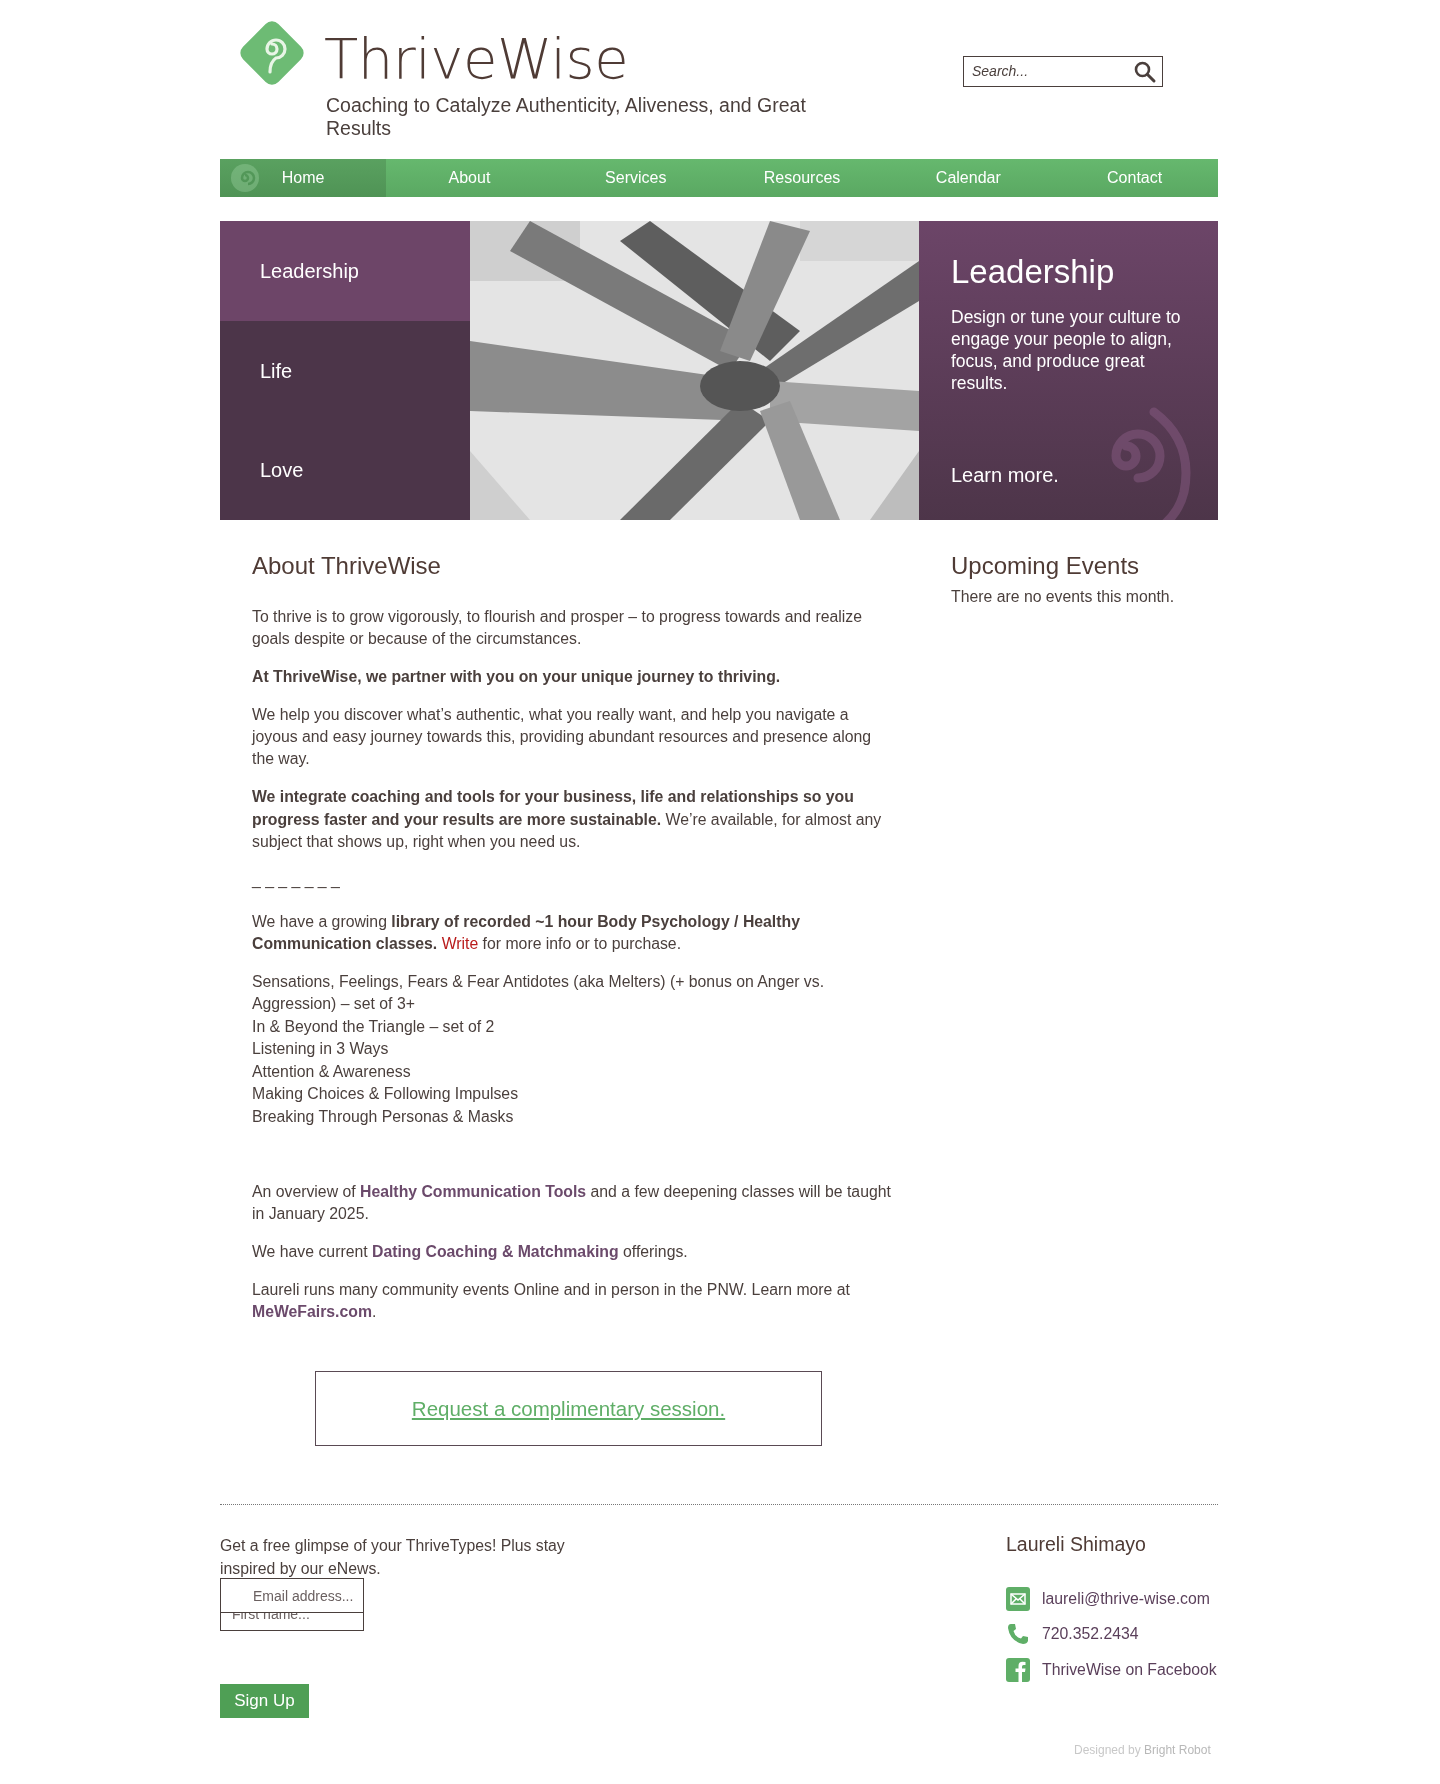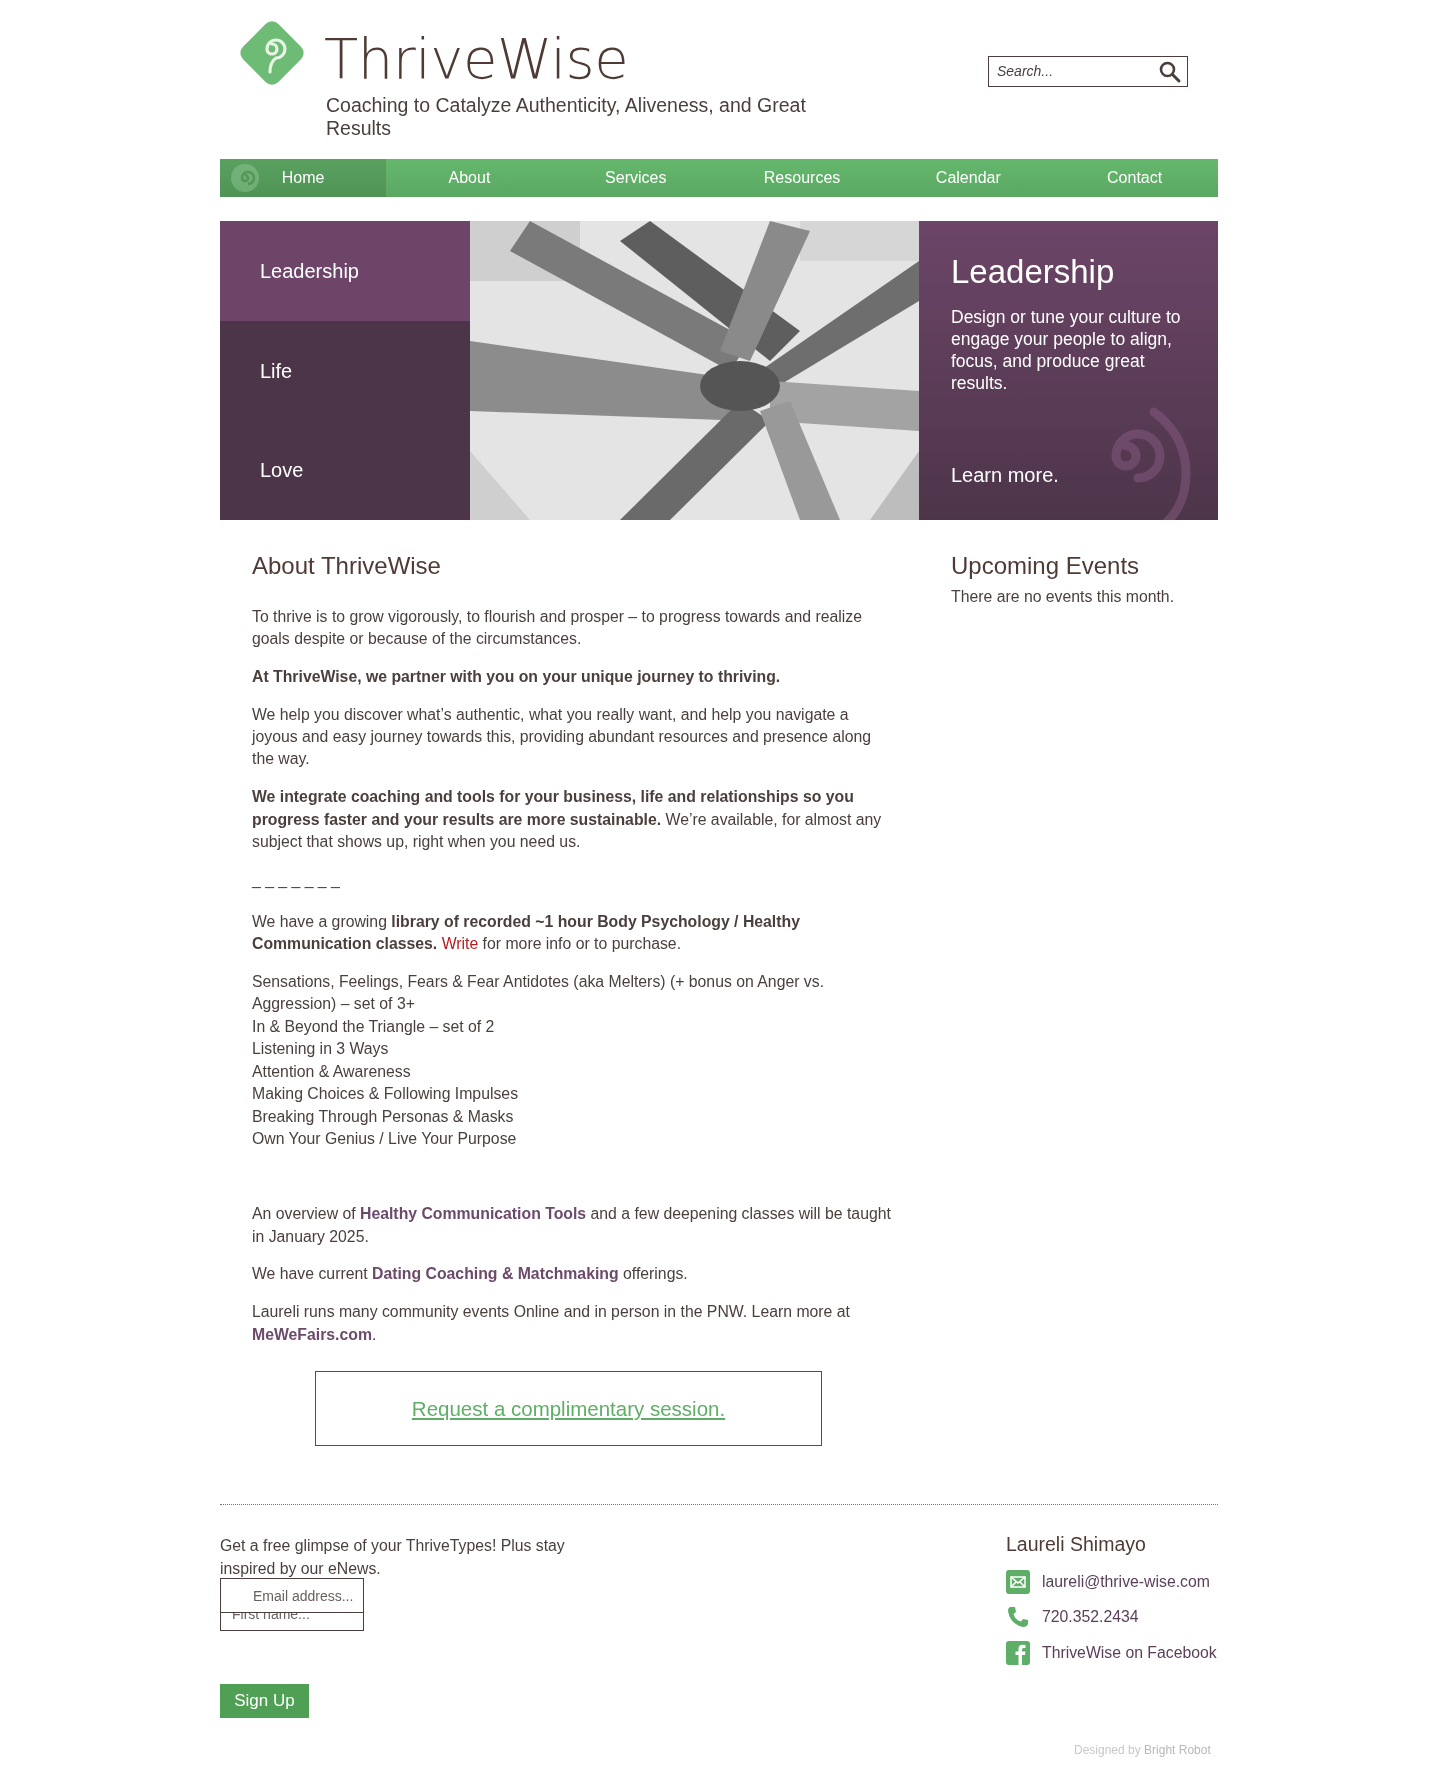--- a/index.html
+++ b/index.html
@@ -5,21 +5,21 @@
   * { box-sizing: border-box; margin: 0; padding: 0; }
   html, body { width: 1440px; background: #ffffff; }
   body { font-family: "Liberation Sans", sans-serif; color: #4a3f3c; position: relative; height: 1784px; }
   a { color: #b91c1c; }
   .abs { position: absolute; }
 
   
   .logo-mark { left: 233px; top: 14px; width: 78px; height: 78px; }
   .brand { left: 324px; top: 26px; font-size: 56px; color: #4f3b35; letter-spacing: -0.5px; font-family: "DejaVu Sans", sans-serif; font-weight: 300; }
   .tagline { left: 326px; top: 94px; width: 520px; font-size: 19.5px; line-height: 23px; color: #4a3f3c; }
-  .search { left: 988px; top: 56px; width: 200px; height: 31px; border: 1.5px solid #4a3f3c; background: #fff; }
+  .search { left: 963px; top: 56px; width: 200px; height: 31px; border: 1.5px solid #4a3f3c; background: #fff; }
   .search input { border: none; outline: none; background: transparent; width: 160px; height: 28px; padding-left: 8px; font-style: italic; font-size: 14px; font-family: "Liberation Sans", sans-serif; color: #4a3f3c; }
   .search input::placeholder { color: #4a3f3c; }
   .search .mag { position: absolute; right: 5px; top: 3px; width: 24px; height: 24px; }
 
   
   .nav { left: 220px; top: 159px; width: 998px; height: 38px; background: linear-gradient(#66b86e, #5aa862); display: flex; }
   .nav .item { flex: 0 0 166.3px; height: 38px; display: flex; align-items: center; justify-content: center; color: #fff; font-size: 16px; text-decoration: none; position: relative; }
   .nav .item.active { background: linear-gradient(#5aa160, #4f9355); }
   .nav .swirl { position: absolute; left: 8px; top: 3px; width: 34px; height: 32px; opacity: 0.35; }
 
@@ -51,21 +51,21 @@
 
   .divider { left: 220px; top: 1504px; width: 998px; border-top: 1px dotted #777; }
 
   
   .newsletter { left: 220px; top: 1535px; width: 380px; font-size: 15.8px; line-height: 22.5px; }
   .nl-input { position: absolute; left: 220px; width: 144px; height: 35px; border: 1.5px solid #4a3f3c; background: #fff; padding-left: 11px; font-size: 14px; font-family: "Liberation Sans", sans-serif; color: #666; }
   .nl-input::placeholder { color: #6a6060; }
   .signup { left: 220px; top: 1684px; width: 89px; height: 34px; background: #4f9f55; color: #fff; font-size: 17px; border: none; font-family: "Liberation Sans", sans-serif; }
 
   .contact { left: 1006px; top: 1533px; width: 215px; }
-  .contact h3 { font-size: 19.5px; font-weight: normal; color: #4f3b35; margin-bottom: 8px; }
+  .contact h3 { font-size: 19.5px; font-weight: normal; color: #4f3b35; margin-bottom: 25px; }
   .crow { display: flex; align-items: center; height: 35.5px; }
   .crow .ic { width: 24px; height: 24px; margin-right: 12px; flex: none; }
   .crow a { color: #5a3f5a; font-size: 15.8px; }
 
   .credit { left: 1074px; top: 1743px; font-size: 12px; color: #c8c8c8; }
   .credit a { color: #b8b8b8; }
 </style>
 </head>
 <body>
 
@@ -138,21 +138,20 @@
   <p><b>We integrate coaching and tools for your business, life and relationships so you progress faster and your results are more sustainable.</b><span> We’re available, for almost any subject that shows up, right when you need us.</span></p>
   <p style="margin-bottom:20px">_ _ _ _ _ _ _</p>
   <p><span>We have a growing </span><b>library of recorded ~1 hour Body Psychology / Healthy Communication classes.</b> <a>Write</a><span> for more info or to purchase.</span></p>
   <div class="list" style="margin-bottom:53px">
     <div>Sensations, Feelings, Fears &amp; Fear Antidotes (aka Melters) (+ bonus on Anger vs. Aggression) – set of 3+</div>
     <div>In &amp; Beyond the Triangle – set of 2</div>
     <div>Listening in 3 Ways</div>
     <div>Attention &amp; Awareness</div>
     <div>Making Choices &amp; Following Impulses</div>
     <div>Breaking Through Personas &amp; Masks</div>
-    <div>Own Your Genius / Live Your Purpose</div>
   </div>
   <p><span>An overview of </span><a class="b">Healthy Communication Tools</a><span> and a few deepening classes will be taught in January 2025.</span></p>
   <p><span>We have current </span><a class="b">Dating Coaching &amp; Matchmaking</a><span> offerings.</span></p>
   <p><span>Laureli runs many community events Online and in person in the PNW. Learn more at </span><a class="b">MeWeFairs.com</a><span>.</span></p>
 </div>
 
 <div class="abs side">
   <h1>Upcoming Events</h1>
   <p>There are no events this month.</p>
 </div>

